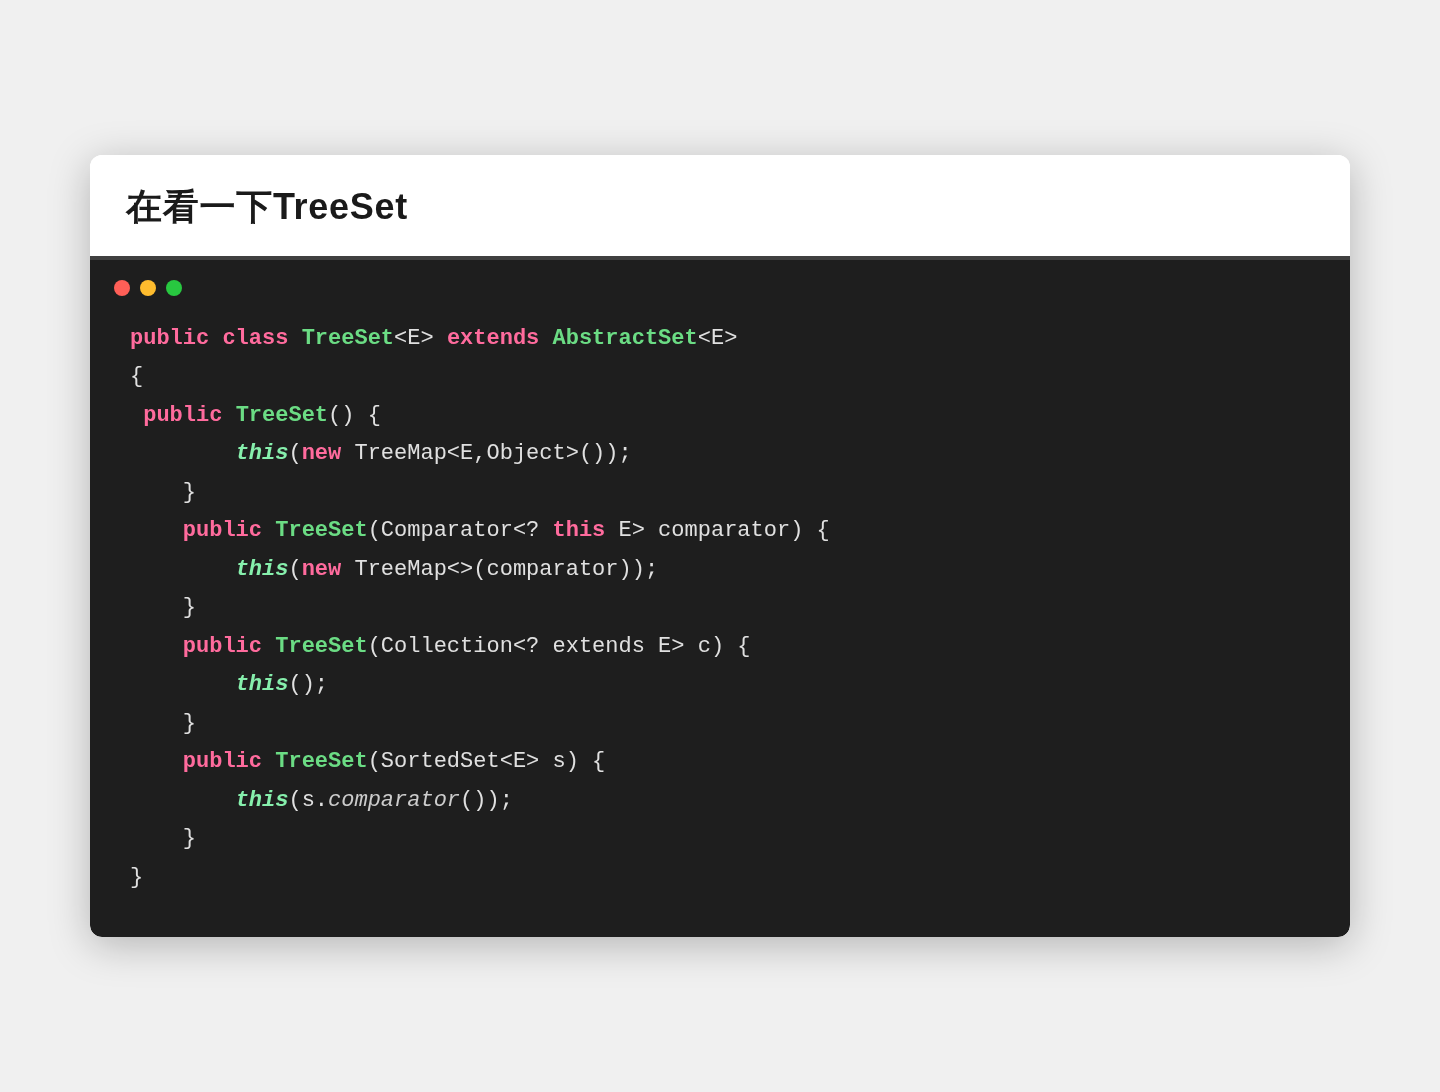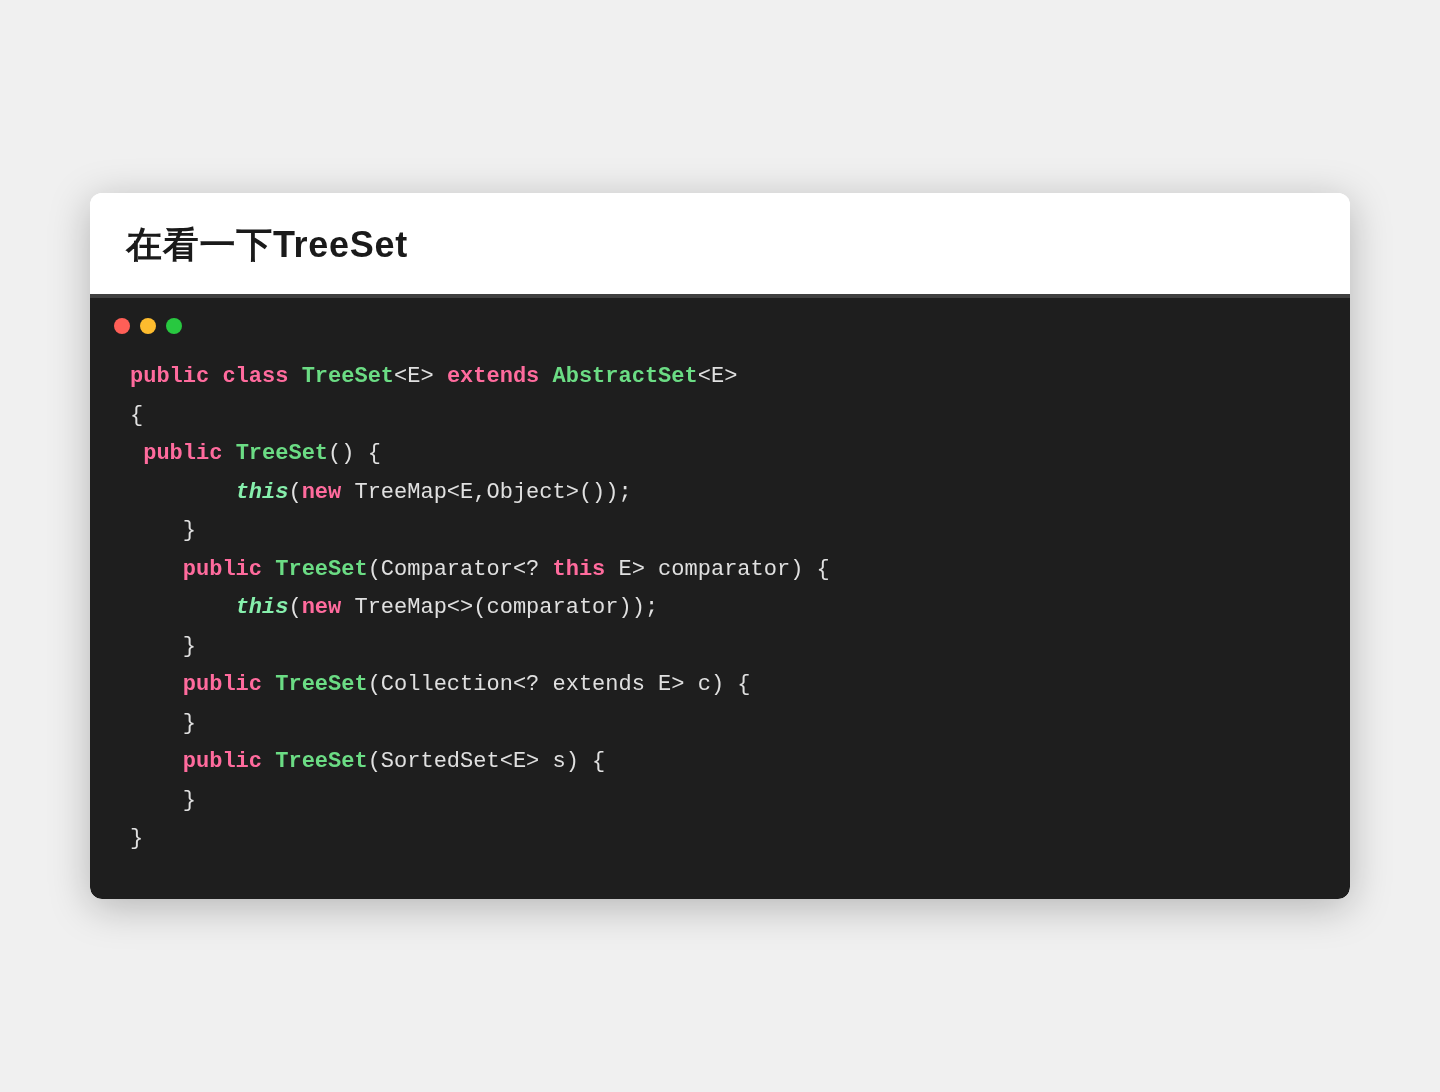--- a/index.html
+++ b/index.html
@@ -114,26 +114,28 @@
       <span class="code-line">    <span class="normal">}</span></span>
 
       <span class="code-line">    <span class="kw-pink">public</span> <span class="kw-green">TreeSet</span><span class="normal">(Comparator&lt;? </span><span class="kw-pink">this</span><span class="normal"> E&gt; comparator) {</span></span>
 
       <span class="code-line">        <span class="kw-red-light">this</span><span class="normal">(</span><span class="kw-pink">new</span><span class="normal"> TreeMap&lt;&gt;(comparator));</span></span>
 
       <span class="code-line">    <span class="normal">}</span></span>
 
       <span class="code-line">    <span class="kw-pink">public</span> <span class="kw-green">TreeSet</span><span class="normal">(Collection&lt;? extends E&gt; c) {</span></span>
 
+      <span class="code-line">        <span class="kw-red-light">this</span><span class="normal">();</span></span>
 
 
       <span class="code-line">    <span class="normal">}</span></span>
 
       <span class="code-line">    <span class="kw-pink">public</span> <span class="kw-green">TreeSet</span><span class="normal">(SortedSet&lt;E&gt; s) {</span></span>
 
+      <span class="code-line">        <span class="kw-red-light">this</span><span class="normal">(s.</span><span class="italic-white">comparator</span><span class="normal">());</span></span>
 
 
       <span class="code-line">    <span class="normal">}</span></span>
 
       <span class="code-line"><span class="normal">}</span></span>
 
     </div>
   </div>
 </div>
 

